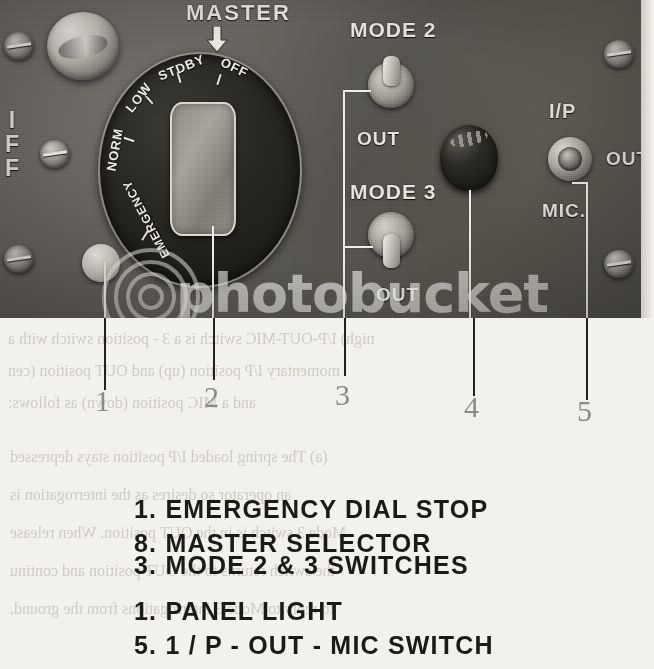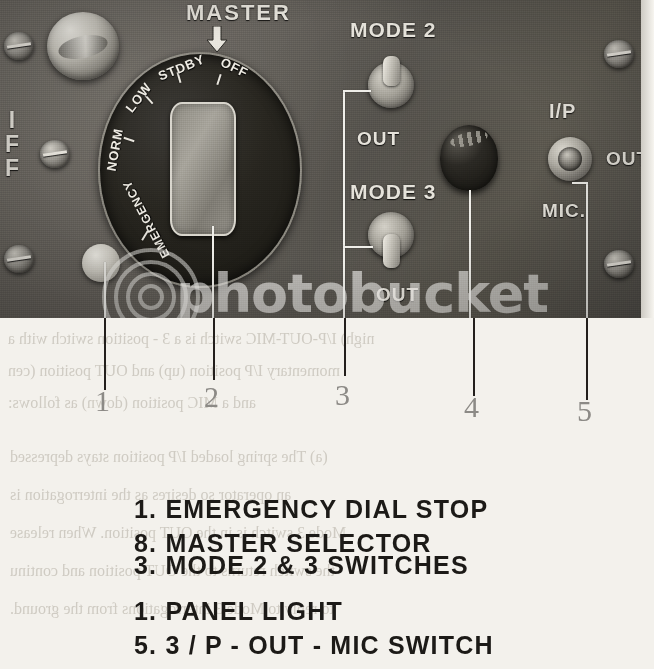--- a/index.html
+++ b/index.html
@@ -298,14 +298,14 @@
 <div class="ghost" style="left:10px;top:486px;">an operator so desires as the interrogation is</div>
 <div class="ghost" style="left:10px;top:524px;">Mode 3 switch is in the OUT position. When release</div>
 <div class="ghost" style="left:10px;top:562px;">the switch returns to the OUT position and continu</div>
 <div class="ghost" style="left:10px;top:600px;">to reply to Mode 3 interrogations from the ground.</div>
 
 <div id="legend">
   <div class="lrow" style="top:0px;">1. EMERGENCY DIAL STOP</div>
   <div class="lrow" style="top:34px;">8. MASTER SELECTOR</div>
   <div class="lrow" style="top:56px;">3. MODE 2 &amp; 3 SWITCHES</div>
   <div class="lrow" style="top:102px;">1. PANEL LIGHT</div>
-  <div class="lrow" style="top:136px;">5. 3 / P - OUT - MIC SWITCH</div>
+  <div class="lrow" style="top:136px;">5. 1 / P - OUT - MIC SWITCH</div>
 </div>
 
 </body></html>

